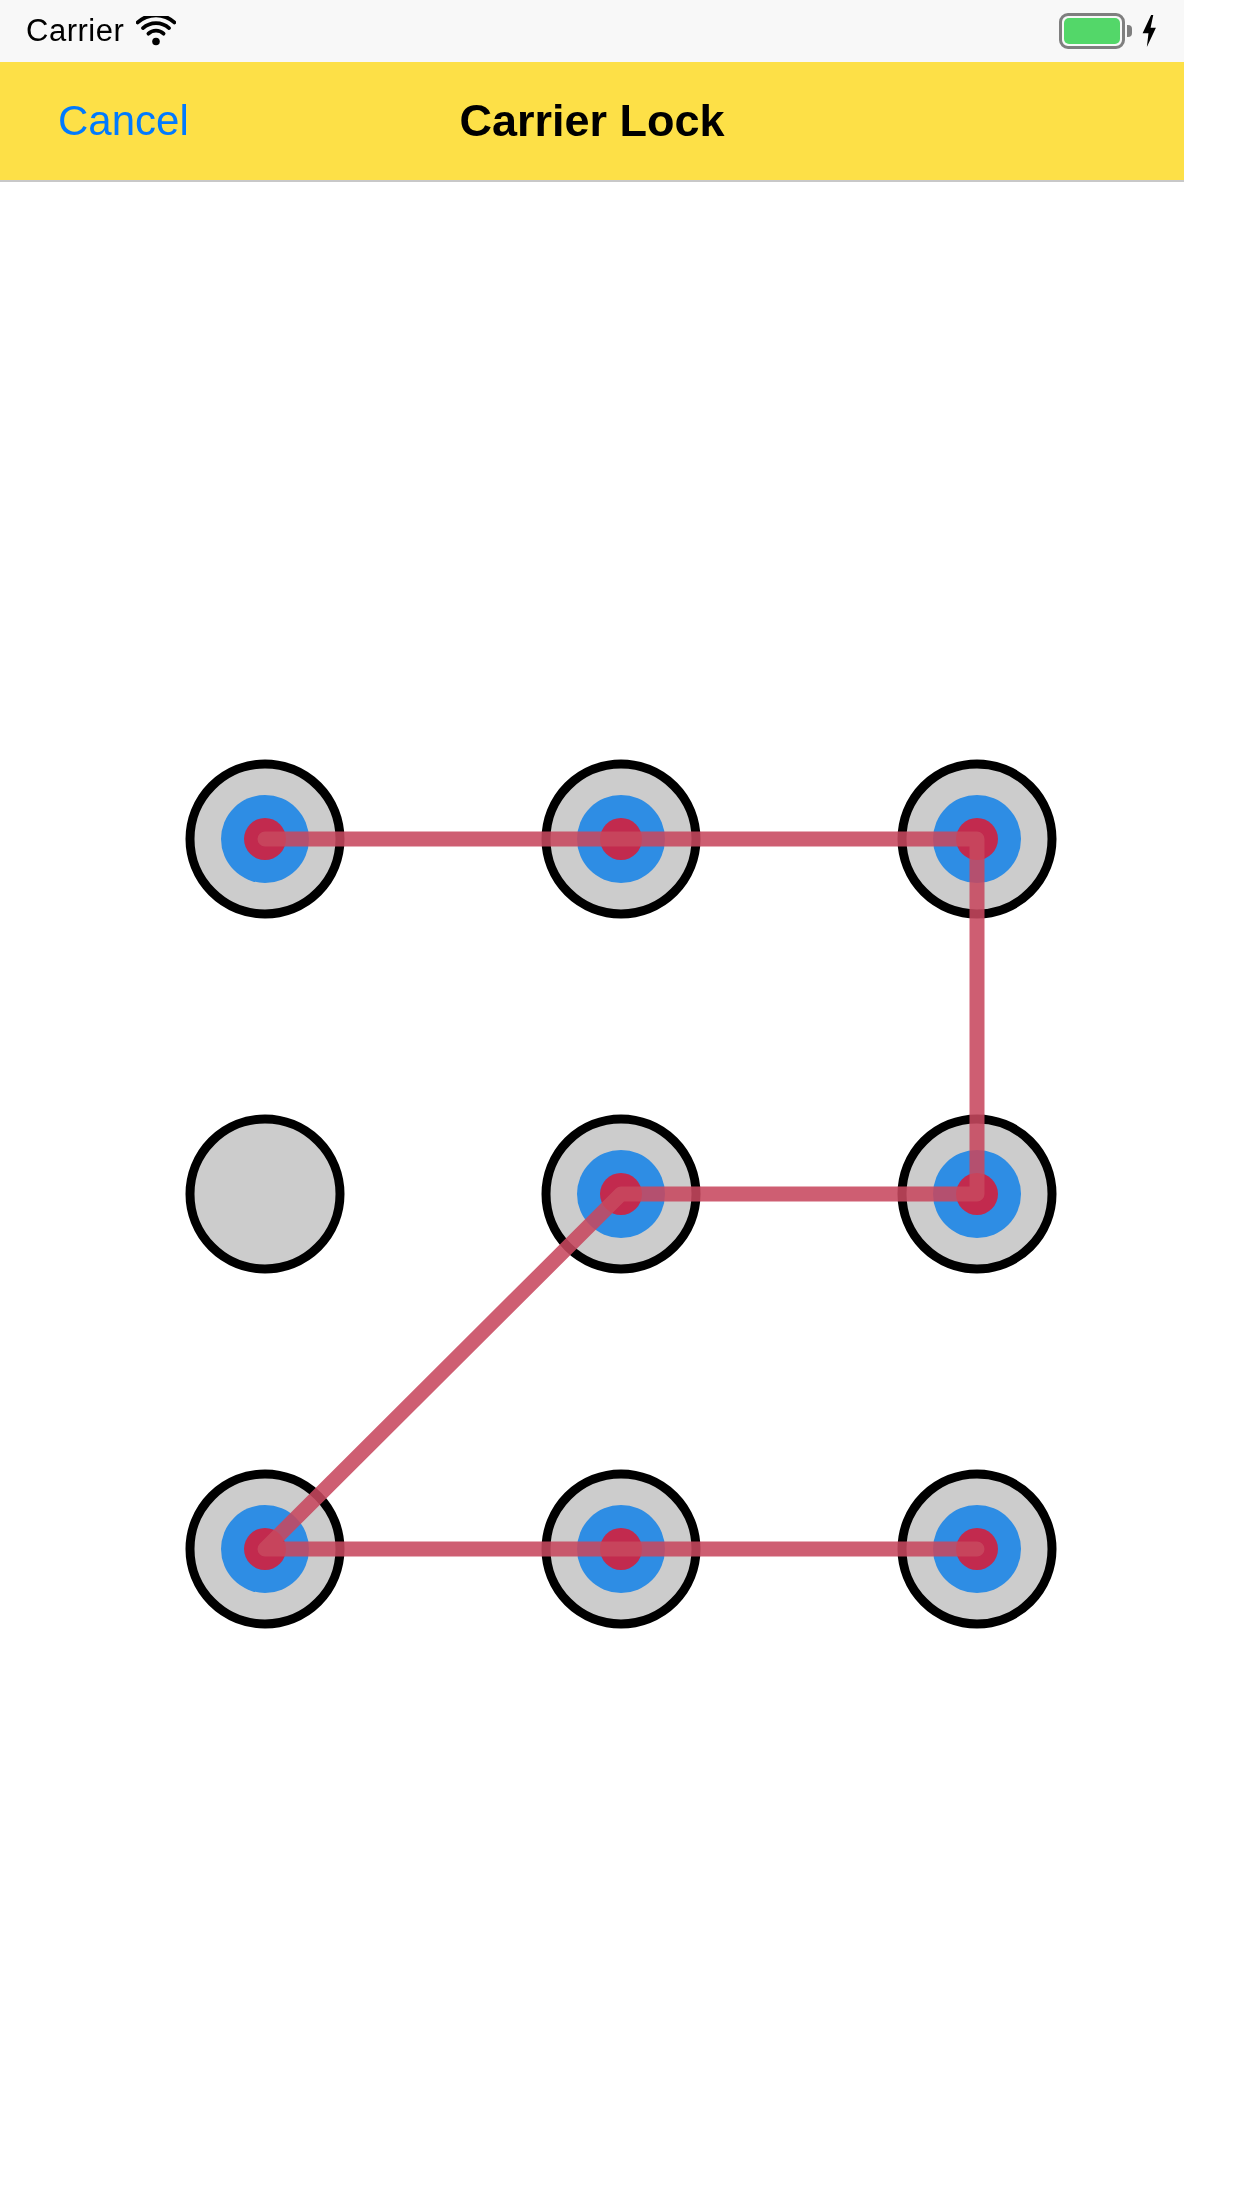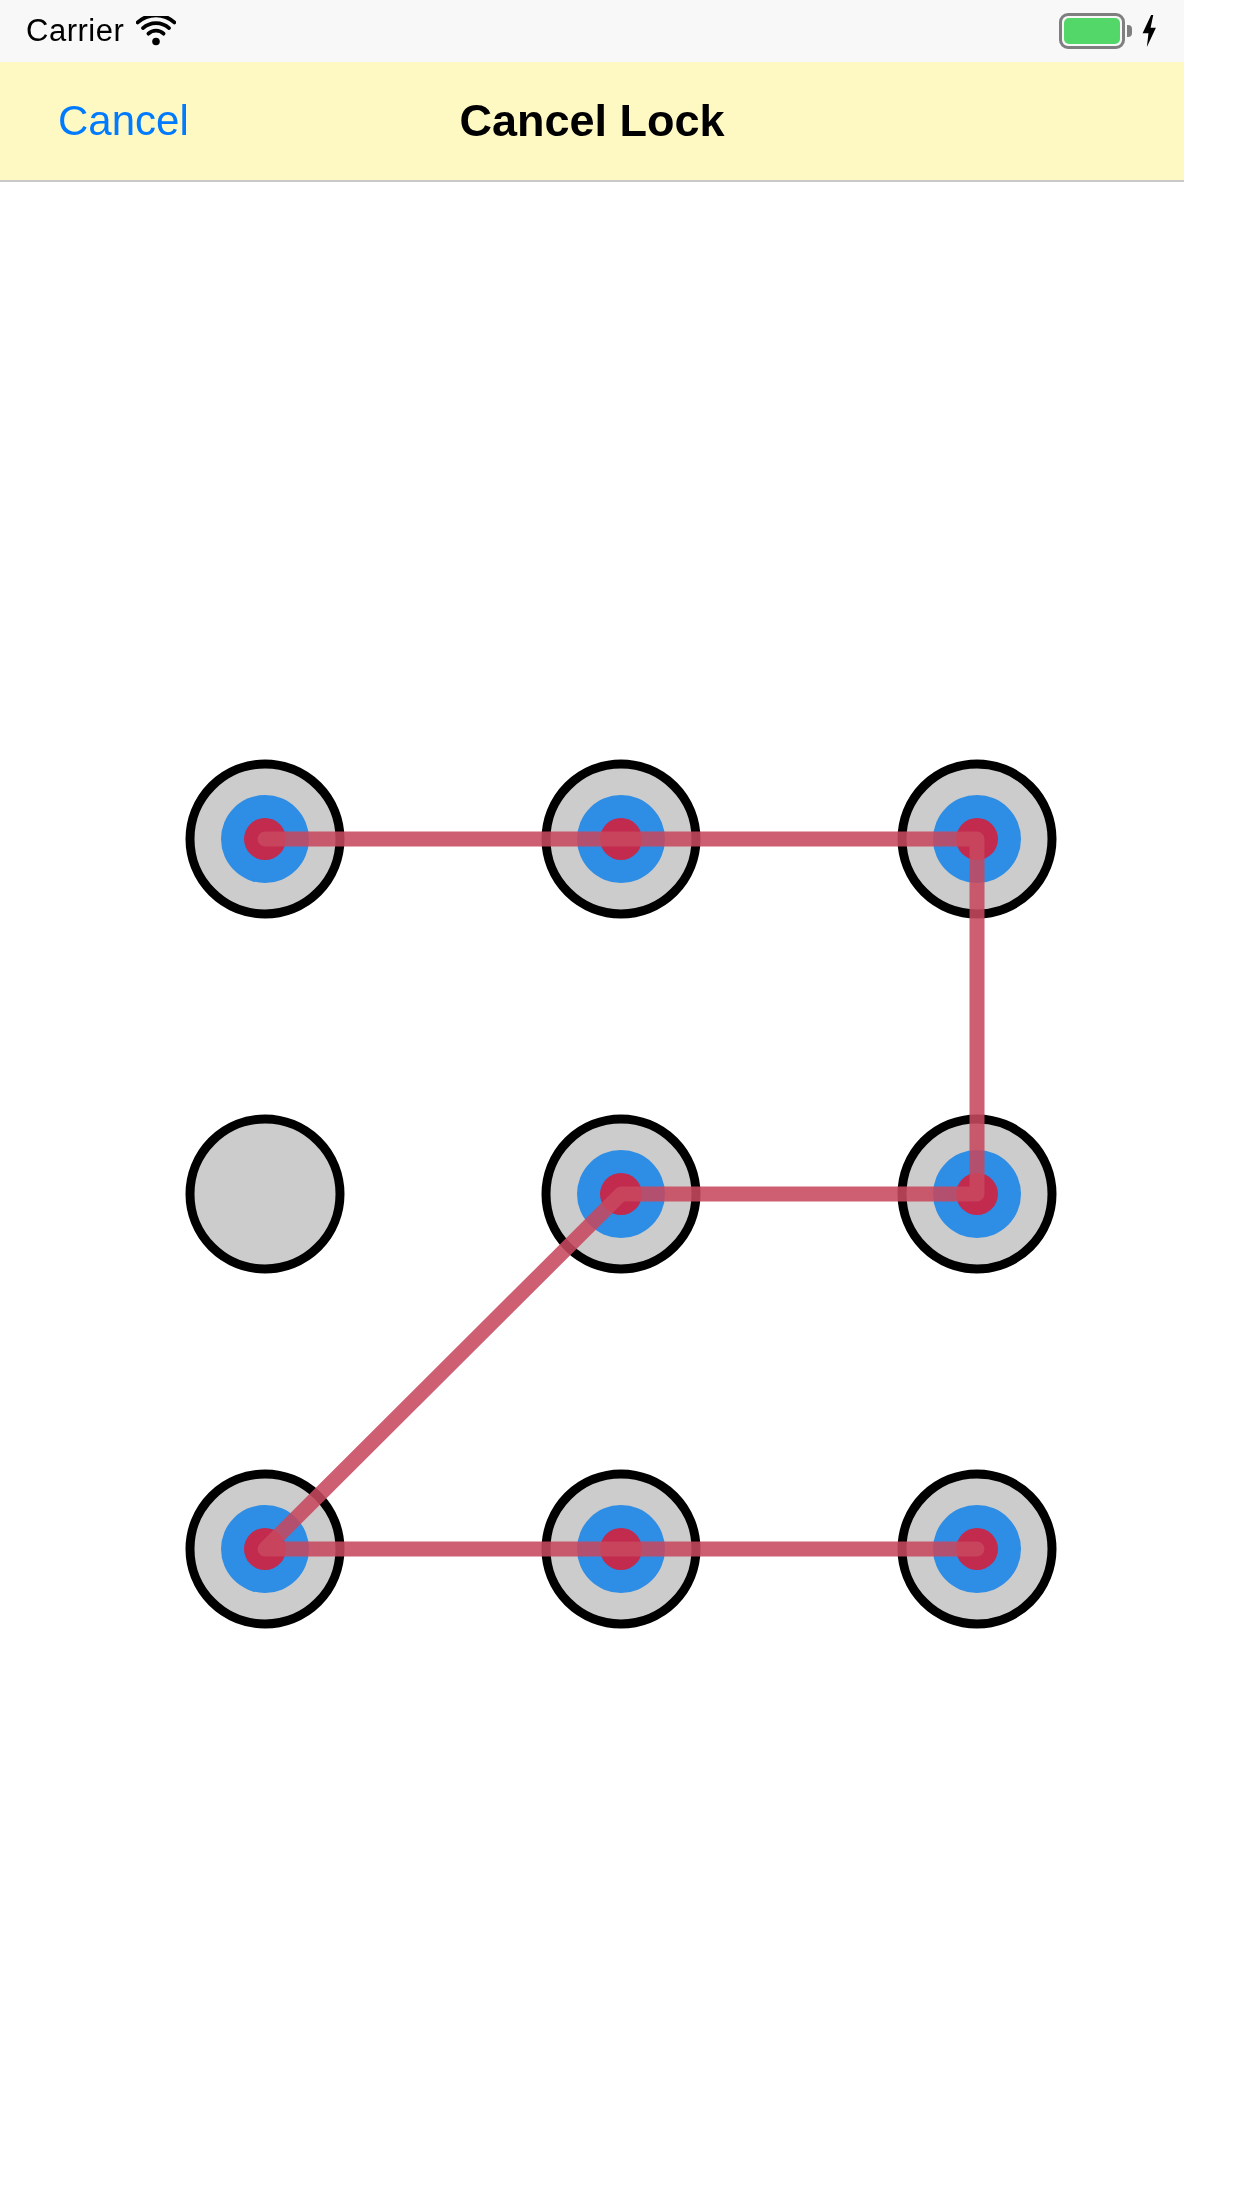--- a/index.html
+++ b/index.html
@@ -91,21 +91,21 @@
     border-radius: 0 4px 4px 0;
     margin-left: 2px;
   }
   
   .nav-bar {
     position: absolute;
     top: 62px;
     left: 0;
     right: 0;
     height: 118px;
-    background: #fef9c3;
+    background: #fde047;
     border-bottom: 2px solid #c8c8c8;
     z-index: 3;
   }
   .cancel-button {
     position: absolute;
     left: 58px;
     top: 50%;
     transform: translateY(-50%);
     font-size: 42px;
     color: #007aff;
@@ -191,16 +191,16 @@
         <span class="battery-tip"></span>
       </span>
       <svg width="18" height="32" viewBox="0 0 16 30">
         <polygon points="10,0 2,17 7.5,17 6,30 14.5,12 9.5,12 12,0" fill="#000"></polygon>
       </svg>
     </div>
   </div>
 
   <div class="nav-bar">
     <span class="cancel-button" style="color: rgb(0, 122, 255);">Cancel</span>
-    <span class="nav-title">Cancel Lock</span>
+    <span class="nav-title">Carrier Lock</span>
   </div>
 
 </div>
 
 </body></html>

